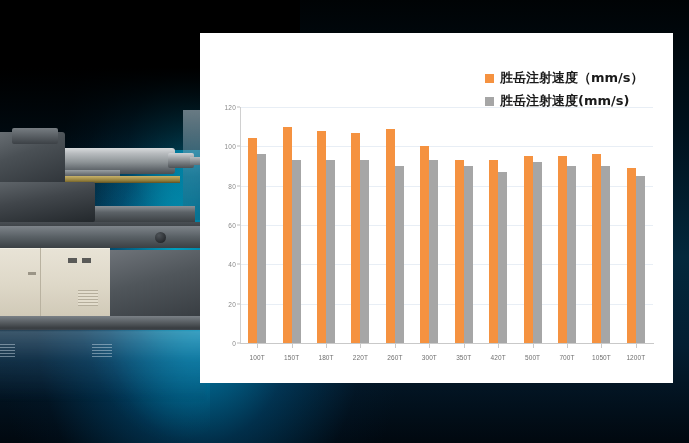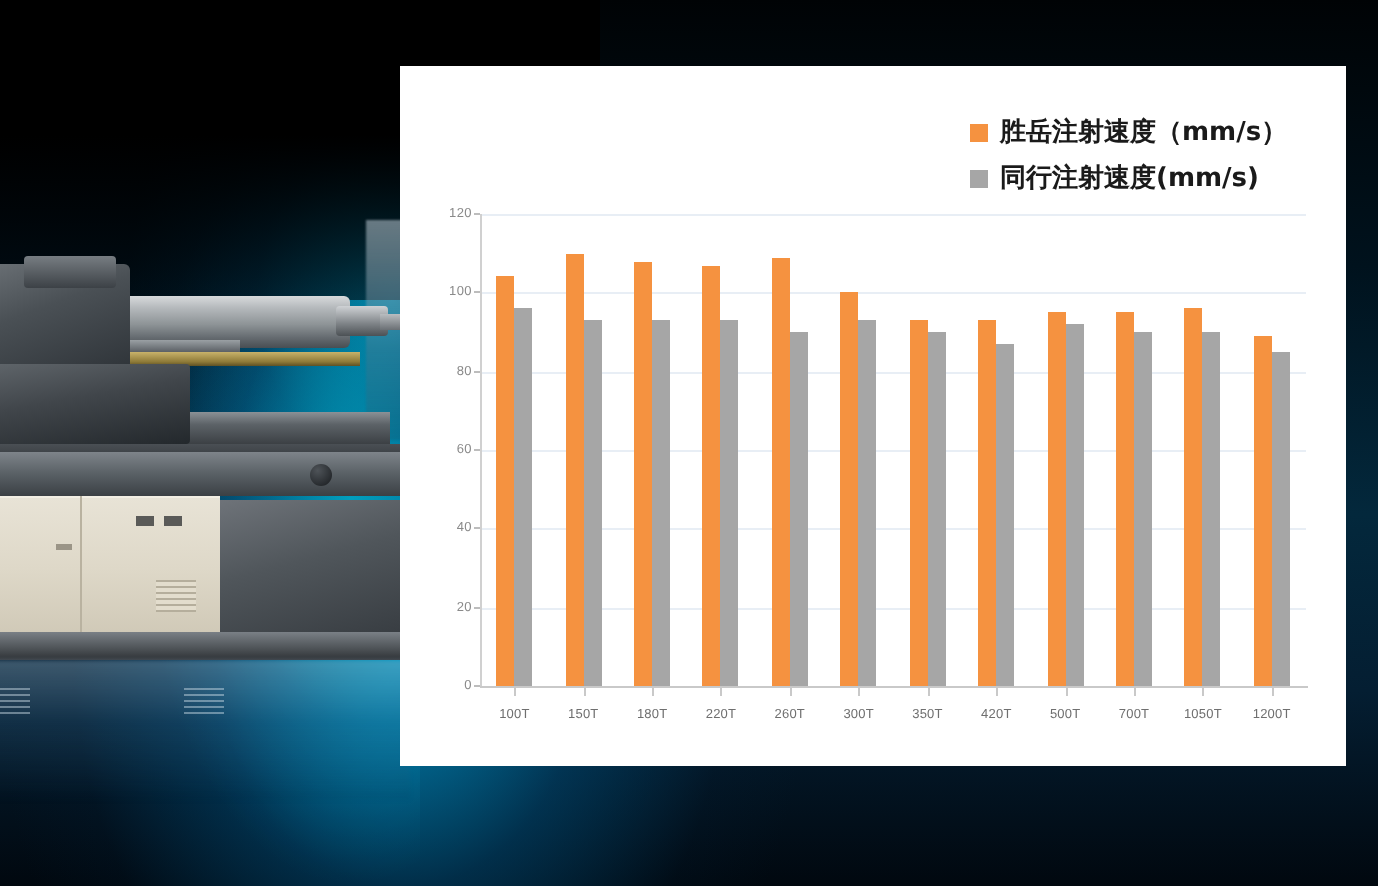--- a/index.html
+++ b/index.html
@@ -189,21 +189,21 @@
     content: ""; position: absolute; left: 50%; top: 0; width: 1px; height: 4px;
     background: #c9c9c9;
   }
   .xtick-label {
     display: inline-block; margin-top: 10px;
     font-size: 6.5px; color: #6f6f6f; letter-spacing: .1px; white-space: nowrap;
   }
 
   
   .legend {
-    position: absolute; left: 285px; top: 24px;
+    position: absolute; left: 285px; top: 36px;
   }
   .legend-row {
     display: flex; align-items: center; margin-bottom: 5px; white-space: nowrap;
   }
   .legend-swatch { width: 9px; height: 9px; margin-right: 6px; flex: none; }
   .legend-swatch.a { background: #f59240; }
   .legend-swatch.b { background: #a6a6a6; }
   .legend-label {
     font-size: 13px; color: #1a1a1a; font-weight: 700;
     font-family: "DejaVu Sans", "Liberation Sans", sans-serif;
@@ -247,21 +247,21 @@
 
   <div class="panel">
 
     <div class="legend">
       <div class="legend-row">
         <span class="legend-swatch a"></span>
         <span class="legend-label">胜岳注射速度（mm/s）</span>
       </div>
       <div class="legend-row">
         <span class="legend-swatch b"></span>
-        <span class="legend-label">同行注射速度(mm/s)</span>
+        <span class="legend-label">胜岳注射速度(mm/s)</span>
       </div>
     </div>
 
     <div class="yaxis-line"></div>
     <div class="xaxis-line"></div>
 
     <div class="plot">
       <div id="gridlayer">
           <div class="gridline" style="top: 83.3333%;"></div>
           <div class="gridline" style="top: 66.6667%;"></div>

